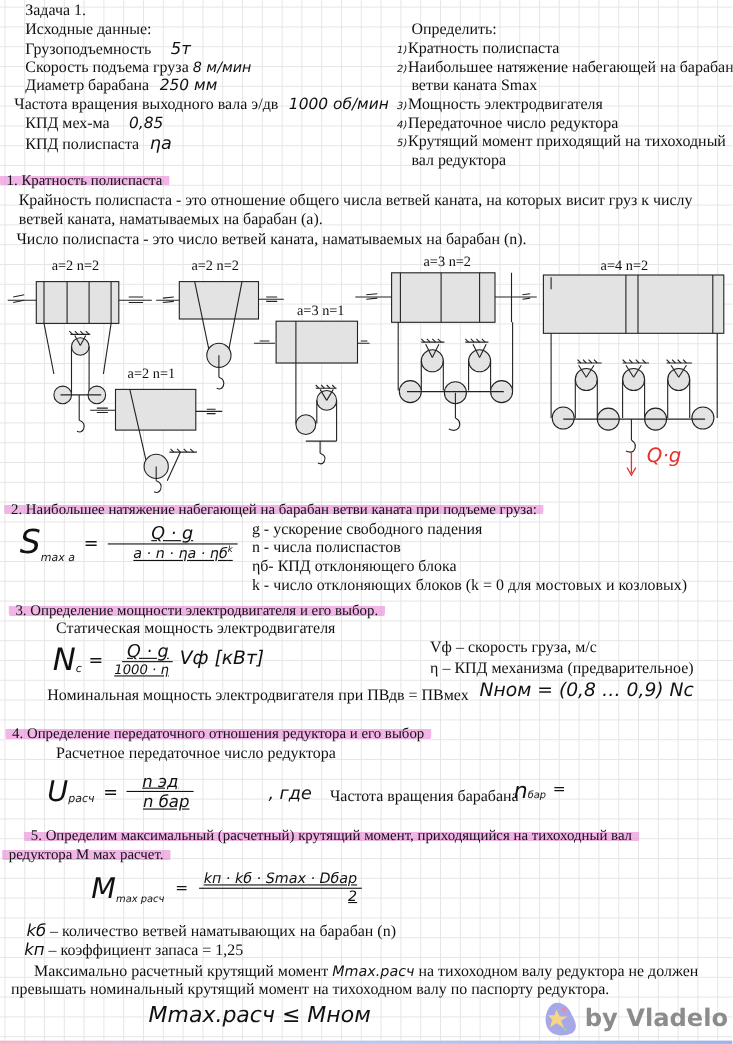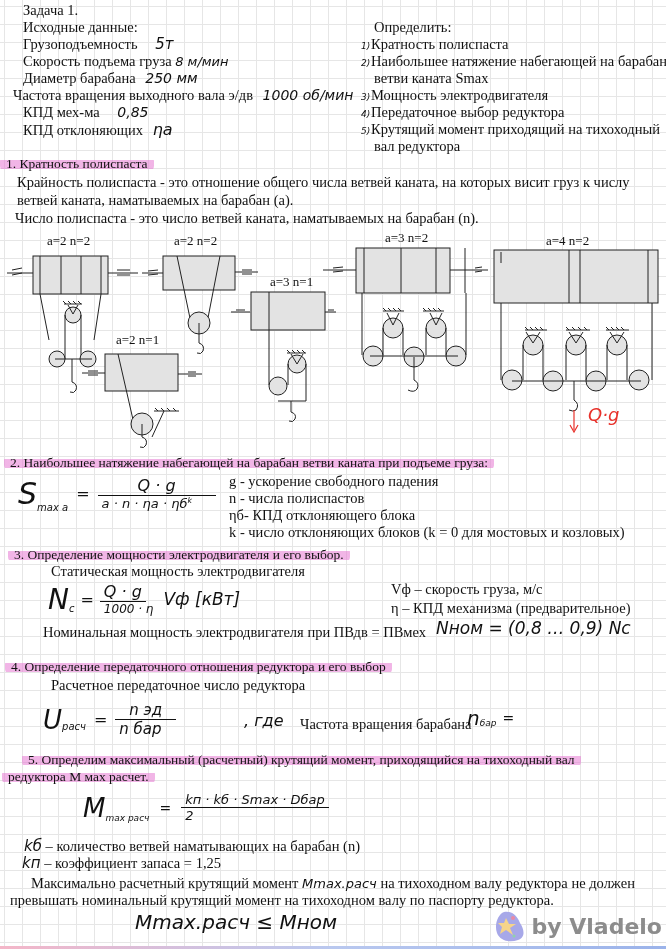--- a/index.html
+++ b/index.html
@@ -12,21 +12,21 @@
     background-size: 18px 18px;
     background-position: 4px 6px;
     font-family: "Liberation Serif", "DejaVu Serif", serif;
     color: #111;
   }
   .abs { position: absolute; white-space: nowrap; }
   .t { font-size: 14.5px; line-height: 17px; }
   .hw { font-family: "DejaVu Sans", sans-serif; font-style: italic; font-weight: 300; color: #111; }
   .hl { background: linear-gradient(to bottom, transparent 30%, rgba(230,120,210,0.55) 30%, rgba(230,120,210,0.55) 80%, transparent 80%); border-radius: 6px; padding: 0 6px; }
   .num { font-family: "DejaVu Sans", sans-serif; font-style: italic; font-size: 9px; display:inline-block; width: 10px; }
-  .frac { display: inline-flex; flex-direction: column; align-items: flex-start; vertical-align: middle; }
+  .frac { display: inline-flex; flex-direction: column; align-items: flex-end; vertical-align: middle; text-decoration: underline; }
   .frac .top { border-bottom: 1.2px solid #111; padding: 0 4px; }
   .frac .bot { padding: 0 4px; }
   .formula { font-family: "DejaVu Sans", sans-serif; font-style: italic; font-weight: 300; }
   sub, sup { font-size: 60%; }
   .logo { position: absolute; right: 4px; bottom: 6px; display: flex; align-items: center; }
   .logo-text { font-family: "DejaVu Sans", sans-serif; font-weight: bold; font-size: 22px; color: #8c8c8c; margin-left: 4px; }
   .bottom-bar { position:absolute; left:0; right:0; bottom:0; height:3px; background: linear-gradient(to right, #f4b6c8, #b9c8ef, #9bb3ea); }
 </style>
 </head>
 <body>
@@ -48,37 +48,37 @@
 </div>
 <div class="abs t" style="left:13px;top:87px">
   <span>Частота вращения выходного вала э/дв</span>
   <span class="hw" style="margin-left:6px;font-size:14px">1000 об/мин</span>
 </div>
 <div class="abs t" style="left:23px;top:104px">
   <span>КПД мех-ма</span>
   <span class="hw" style="margin-left:14px;font-size:14px">0,85</span>
 </div>
 <div class="abs t" style="left:23px;top:121px">
-  <span>КПД отклоняющих</span>
+  <span>КПД полиспаста</span>
   <span class="hw" style="margin-left:6px;font-size:16px">ηа</span>
 </div>
 
 <div class="abs t" style="left:374px;top:19px">Определить:</div>
 <div class="abs t" style="left:361px;top:36px">
   <span class="num">1)</span><span>Кратность полиспаста</span>
 </div>
 <div class="abs t" style="left:361px;top:53px">
   <span class="num">2)</span><span>Наибольшее натяжение набегающей на барабан</span>
 </div>
 <div class="abs t" style="left:374px;top:70px">ветви каната Smax</div>
 <div class="abs t" style="left:361px;top:87px">
   <span class="num">3)</span><span>Мощность электродвигателя</span>
 </div>
 <div class="abs t" style="left:361px;top:104px">
-  <span class="num">4)</span><span>Передаточное выбор редуктора</span>
+  <span class="num">4)</span><span>Передаточное число редуктора</span>
 </div>
 <div class="abs t" style="left:361px;top:121px">
   <span class="num">5)</span><span>Крутящий момент приходящий на тихоходный</span>
 </div>
 <div class="abs t" style="left:374px;top:138px">вал редуктора</div>
 
 <div class="abs t hl" style="left:0px;top:155px;font-size:13.5px">1.   Кратность полиспаста</div>
 <div class="abs t" style="left:17px;top:174px">Крайность полиспаста - это отношение общего числа ветвей каната, на которых висит груз к числу</div>
 <div class="abs t" style="left:17px;top:192px">ветвей каната, наматываемых на барабан (a).</div>
 <div class="abs t" style="left:15px;top:210px">Число полиспаста  - это число ветвей каната, наматываемых на барабан (n).</div>

